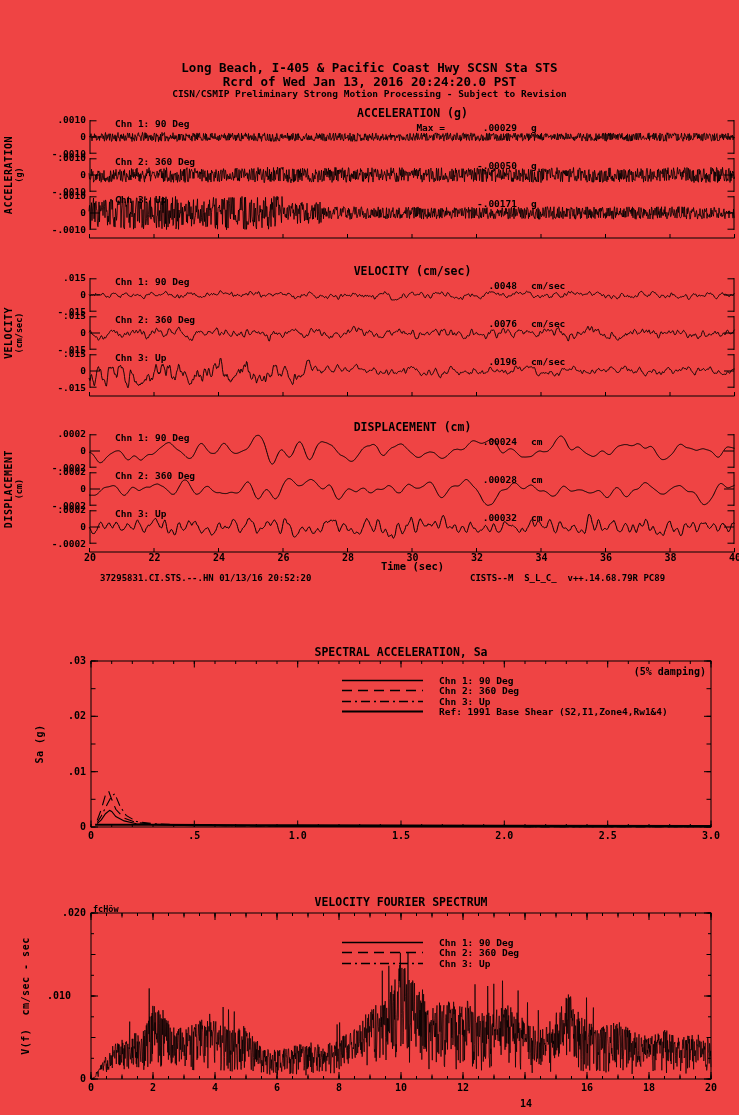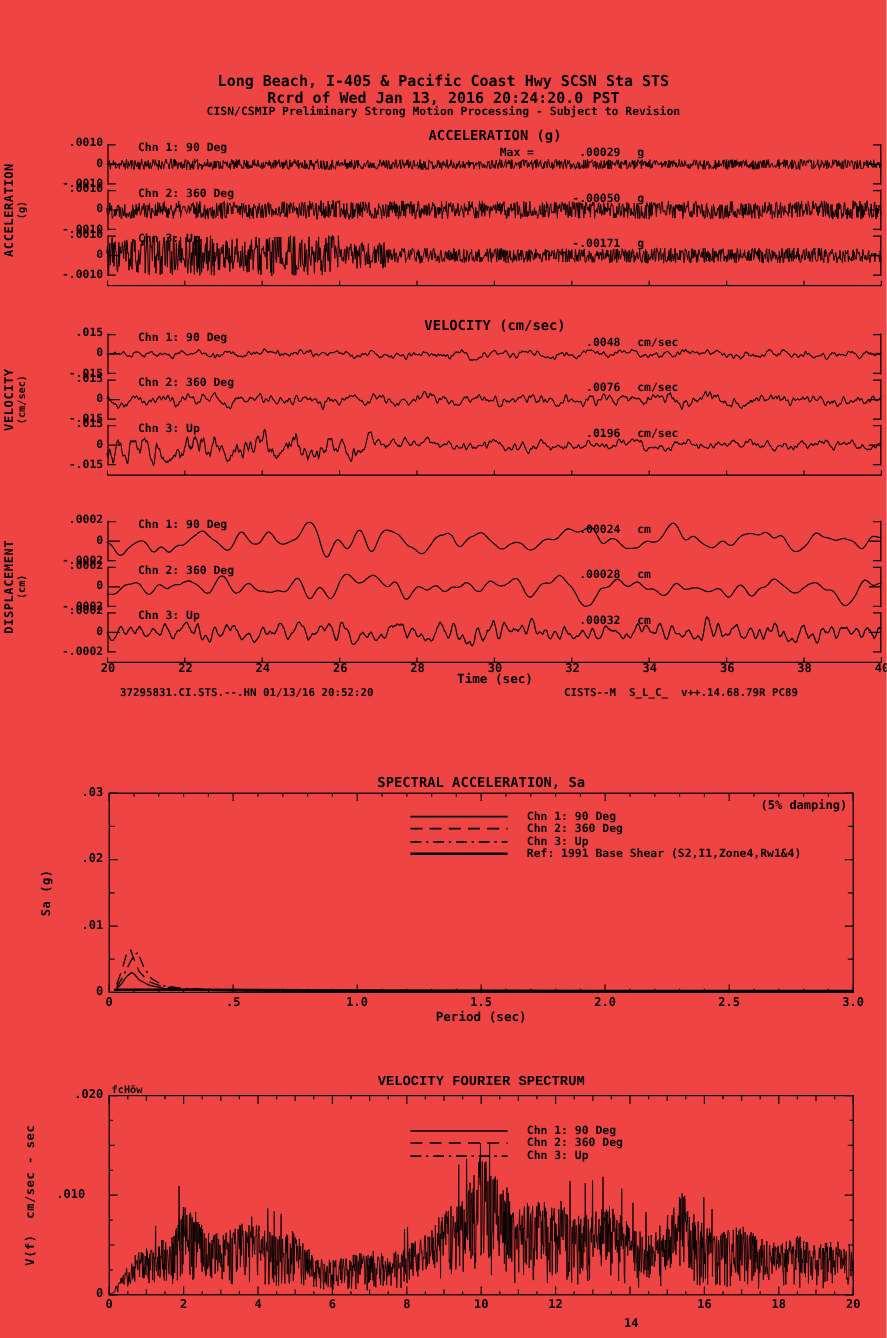--- a/index.html
+++ b/index.html
@@ -146,20 +146,21 @@
           <div class="pv">.0196</div>
           <div class="pu">cm/sec</div>
         </div>
       </div>
       <svg class="gaxis" width="646" height="6" viewBox="0 0 646 6" style="top: 127px;">
         <path d="M0.5,5 H645.5 M0.5,5 V1 M65.0,5 V1 M129.5,5 V1 M194.0,5 V1 M258.5,5 V1 M323.0,5 V1 M387.5,5 V1 M452.0,5 V1 M516.5,5 V1 M581.0,5 V1 M645.5,5 V1" stroke="#000" stroke-width="1" fill="none"></path>
       </svg>
     </section>
 
   <section class="ts-group" id="g-disp" style="top:420px;height:180px;">
+    <div class="sec-title">DISPLACEMENT (cm)</div>
     <div class="rot" style="left:-49px;top:56px;width:130px;height:26px;">
       <span class="l1">DISPLACEMENT</span>
       <span class="l2">(cm)</span>
     </div>
     <div class="ts-xlabel">Time (sec)</div>
     <div class="ts-footer" style="left:100px;">37295831.CI.STS.--.HN 01/13/16 20:52:20</div>
     <div class="ts-footer" style="left:470px;">CISTS--M  S_L_C_  v++.14.68.79R PC89</div>
   <div class="trace-row" style="top: 14px;">
         <div class="yt" style="top: -5px;">.0002</div>
         <div class="yt" style="top: 12px;">0</div>
@@ -249,36 +250,35 @@
           <div class="lbl">Chn 3: Up</div>
         </div>
         <div class="lrow">
           <svg class="lsample" width="85" height="7" viewBox="0 0 85 7">
             <line x1="2" y1="3.5" x2="83" y2="3.5" stroke="#000" stroke-width="2.2" stroke-dasharray=""></line>
           </svg>
           <div class="lbl">Ref: 1991 Base Shear (S2,I1,Zone4,Rw1&amp;4)</div>
         </div>
       </div>
     <div class="rot rot1" style="left:-10px;top:93px;width:100px;height:12px;">Sa (g)</div>
-    <div class="ts-xlabel" style="width:622px;top:197px;">Period (sec)</div>
   <div class="yt" style="left: 30px; width: 56px; top: 11px; font-size: 10px;">.03</div>
       <div class="yt" style="left: 30px; width: 56px; top: 66.3333px; font-size: 10px;">.02</div>
       <div class="yt" style="left: 30px; width: 56px; top: 121.667px; font-size: 10px;">.01</div>
       <div class="yt" style="left: 30px; width: 56px; top: 177px; font-size: 10px;">0</div>
       <div class="xtick" style="left: 71px; top: 185px;">0</div>
       <div class="xtick" style="left: 174.333px; top: 185px;">.5</div>
       <div class="xtick" style="left: 277.667px; top: 185px;">1.0</div>
       <div class="xtick" style="left: 381px; top: 185px;">1.5</div>
       <div class="xtick" style="left: 484.333px; top: 185px;">2.0</div>
       <div class="xtick" style="left: 587.667px; top: 185px;">2.5</div>
       <div class="xtick" style="left: 691px; top: 185px;">3.0</div>
     </section>
 
   <section class="xy" id="g-fourier" style="top:895px;height:220px;">
-    <div class="sec-title" style="width:622px;font-family:Liberation Mono, monospace;">VELOCITY FOURIER SPECTRUM</div>
+    <div class="sec-title" style="width:622px;">VELOCITY FOURIER SPECTRUM</div>
     <div class="fcann">fcHöw</div>
     <svg class="plotbox" id="fourier-svg" style="top:17px;" width="622" height="168" viewBox="0 0 622 168">
         <rect x="1" y="1" width="620" height="166" fill="none" stroke="#000" stroke-width="1"></rect>
         <path d=" M1.0,1 V4 M1.0,167 V164 M16.5,1 V4 M16.5,167 V164 M32.0,1 V4 M32.0,167 V164 M47.5,1 V4 M47.5,167 V164 M63.0,1 V4 M63.0,167 V164 M78.5,1 V4 M78.5,167 V164 M94.0,1 V4 M94.0,167 V164 M109.5,1 V4 M109.5,167 V164 M125.0,1 V4 M125.0,167 V164 M140.5,1 V4 M140.5,167 V164 M156.0,1 V4 M156.0,167 V164 M171.5,1 V4 M171.5,167 V164 M187.0,1 V4 M187.0,167 V164 M202.5,1 V4 M202.5,167 V164 M218.0,1 V4 M218.0,167 V164 M233.5,1 V4 M233.5,167 V164 M249.0,1 V4 M249.0,167 V164 M264.5,1 V4 M264.5,167 V164 M280.0,1 V4 M280.0,167 V164 M295.5,1 V4 M295.5,167 V164 M311.0,1 V4 M311.0,167 V164 M326.5,1 V4 M326.5,167 V164 M342.0,1 V4 M342.0,167 V164 M357.5,1 V4 M357.5,167 V164 M373.0,1 V4 M373.0,167 V164 M388.5,1 V4 M388.5,167 V164 M404.0,1 V4 M404.0,167 V164 M419.5,1 V4 M419.5,167 V164 M435.0,1 V4 M435.0,167 V164 M450.5,1 V4 M450.5,167 V164 M466.0,1 V4 M466.0,167 V164 M481.5,1 V4 M481.5,167 V164 M497.0,1 V4 M497.0,167 V164 M512.5,1 V4 M512.5,167 V164 M528.0,1 V4 M528.0,167 V164 M543.5,1 V4 M543.5,167 V164 M559.0,1 V4 M559.0,167 V164 M574.5,1 V4 M574.5,167 V164 M590.0,1 V4 M590.0,167 V164 M605.5,1 V4 M605.5,167 V164 M621.0,1 V4 M621.0,167 V164 M1.0,1 V5.5 M1.0,167 V162.5 M32.0,1 V5.5 M32.0,167 V162.5 M63.0,1 V5.5 M63.0,167 V162.5 M94.0,1 V5.5 M94.0,167 V162.5 M125.0,1 V5.5 M125.0,167 V162.5 M156.0,1 V5.5 M156.0,167 V162.5 M187.0,1 V5.5 M187.0,167 V162.5 M218.0,1 V5.5 M218.0,167 V162.5 M249.0,1 V5.5 M249.0,167 V162.5 M280.0,1 V5.5 M280.0,167 V162.5 M311.0,1 V5.5 M311.0,167 V162.5 M342.0,1 V5.5 M342.0,167 V162.5 M373.0,1 V5.5 M373.0,167 V162.5 M404.0,1 V5.5 M404.0,167 V162.5 M435.0,1 V5.5 M435.0,167 V162.5 M466.0,1 V5.5 M466.0,167 V162.5 M497.0,1 V5.5 M497.0,167 V162.5 M528.0,1 V5.5 M528.0,167 V162.5 M559.0,1 V5.5 M559.0,167 V162.5 M590.0,1 V5.5 M590.0,167 V162.5 M621.0,1 V5.5 M621.0,167 V162.5 M1.0,1 V8 M1.0,167 V160 M63.0,1 V8 M63.0,167 V160 M125.0,1 V8 M125.0,167 V160 M187.0,1 V8 M187.0,167 V160 M249.0,1 V8 M249.0,167 V160 M311.0,1 V8 M311.0,167 V160 M373.0,1 V8 M373.0,167 V160 M435.0,1 V8 M435.0,167 V160 M497.0,1 V8 M497.0,167 V160 M559.0,1 V8 M559.0,167 V160 M621.0,1 V8 M621.0,167 V160 M1,167.0 H4 M621,167.0 H618 M1,146.3 H4 M621,146.3 H618 M1,125.5 H4 M621,125.5 H618 M1,104.8 H4 M621,104.8 H618 M1,84.0 H4 M621,84.0 H618 M1,63.3 H4 M621,63.3 H618 M1,42.5 H4 M621,42.5 H618 M1,21.7 H4 M621,21.7 H618 M1,1.0 H4 M621,1.0 H618 M1,167.0 H5.5 M621,167.0 H616.5 M1,125.5 H5.5 M621,125.5 H616.5 M1,84.0 H5.5 M621,84.0 H616.5 M1,42.5 H5.5 M621,42.5 H616.5 M1,1.0 H5.5 M621,1.0 H616.5 M1,167.0 H8 M621,167.0 H614 M1,84.0 H8 M621,84.0 H614 M1,1.0 H8 M621,1.0 H614" stroke="#000" stroke-width="1" fill="none"></path>
         <path d="M1,167 L5.6,164.7 L6.0,163.6 L6.4,160.1 L6.7,161.3 L7.1,161.5 L7.5,159.5 L7.8,162.1 L8.2,164.7 L8.5,159.1 L8.9,157.5 L9.3,157.4 L9.6,157.5 L10.0,156.4 L10.4,157.5 L10.7,153.4 L11.1,157.2 L11.4,152.8 L11.8,157.2 L12.2,153.7 L12.5,151.5 L12.9,150.5 L13.3,158.5 L13.6,154.0 L14.0,153.9 L14.3,148.7 L14.7,150.7 L15.1,149.9 L15.4,145.0 L15.8,146.5 L16.1,156.2 L16.5,160.0 L16.9,151.7 L17.2,157.8 L17.6,148.4 L18.0,156.1 L18.3,155.0 L18.7,157.6 L19.0,155.3 L19.4,147.5 L19.8,141.1 L20.1,149.5 L20.5,154.0 L20.9,143.2 L21.2,151.7 L21.6,152.8 L21.9,143.7 L22.3,156.0 L22.7,134.1 L23.0,144.6 L23.4,141.4 L23.7,139.8 L24.1,138.3 L24.5,139.4 L24.8,146.4 L25.2,134.5 L25.6,131.8 L25.9,136.0 L26.3,152.0 L26.6,138.2 L27.0,140.9 L27.4,137.4 L27.7,131.4 L28.1,140.0 L28.5,132.2 L28.8,152.3 L29.2,132.5 L29.5,153.2 L29.9,143.2 L30.3,152.7 L30.6,142.7 L31.0,134.6 L31.3,146.7 L31.7,150.5 L32.1,127.9 L32.4,142.1 L32.8,130.9 L33.2,144.4 L33.5,153.4 L33.9,136.4 L34.2,157.2 L34.6,133.1 L35.0,146.6 L35.3,146.2 L35.7,130.3 L36.1,131.8 L36.4,129.4 L36.8,132.7 L37.1,154.6 L37.5,134.8 L37.9,131.9 L38.2,138.1 L38.6,156.5 L39.0,135.4 L39.3,136.8 L39.7,109.6 L40.0,142.7 L40.4,147.3 L40.8,141.7 L41.1,140.5 L41.5,135.4 L41.8,151.3 L42.2,126.9 L42.6,145.9 L42.9,126.8 L43.3,152.6 L43.7,149.7 L44.0,134.4 L44.4,136.5 L44.7,121.3 L45.1,135.6 L45.5,145.7 L45.8,121.3 L46.2,151.8 L46.6,140.0 L46.9,155.1 L47.3,129.5 L47.6,146.3 L48.0,123.4 L48.4,129.4 L48.7,155.2 L49.1,132.9 L49.4,129.6 L49.8,133.2 L50.2,138.6 L50.5,144.8 L50.9,149.8 L51.3,128.2 L51.6,126.9 L52.0,131.2 L52.3,139.2 L52.7,151.0 L53.1,134.8 L53.4,119.1 L53.8,157.8 L54.2,124.0 L54.5,153.5 L54.9,118.0 L55.2,120.5 L55.6,148.9 L56.0,126.1 L56.3,113.4 L56.7,134.1 L57.0,111.4 L57.4,122.0 L57.8,154.9 L58.1,118.8 L58.5,108.8 L58.9,122.1 L59.2,76.4 L59.6,129.9 L59.9,104.7 L60.3,151.6 L60.7,131.8 L61.0,124.1 L61.4,103.9 L61.8,149.4 L62.1,101.0 L62.5,141.8 L62.8,93.9 L63.2,118.8 L63.6,118.5 L63.9,111.9 L64.3,94.2 L64.7,133.3 L65.0,110.5 L65.4,122.1 L65.7,100.5 L66.1,121.4 L66.5,127.2 L66.8,121.4 L67.2,130.7 L67.5,123.5 L67.9,99.8 L68.3,150.3 L68.6,98.4 L69.0,100.4 L69.4,111.2 L69.7,143.7 L70.1,102.5 L70.4,133.6 L70.8,154.5 L71.2,106.3 L71.5,153.4 L71.9,127.7 L72.3,107.1 L72.6,122.8 L73.0,98.1 L73.3,108.7 L73.7,144.0 L74.1,106.4 L74.4,131.5 L74.8,120.2 L75.1,106.4 L75.5,124.4 L75.9,122.6 L76.2,108.2 L76.6,128.7 L77.0,110.8 L77.3,125.4 L77.7,140.4 L78.0,108.8 L78.4,147.7 L78.8,112.4 L79.1,139.2 L79.5,143.2 L79.9,125.2 L80.2,115.7 L80.6,145.1 L80.9,146.4 L81.3,151.3 L81.7,119.8 L82.0,150.3 L82.4,133.0 L82.7,141.3 L83.1,145.6 L83.5,134.2 L83.8,115.6 L84.2,143.6 L84.6,123.6 L84.9,123.6 L85.3,151.5 L85.6,139.7 L86.0,124.6 L86.4,153.2 L86.7,121.4 L87.1,130.6 L87.5,136.8 L87.8,119.3 L88.2,122.9 L88.5,117.1 L88.9,130.2 L89.3,149.5 L89.6,139.3 L90.0,116.3 L90.4,137.7 L90.7,115.8 L91.1,134.1 L91.4,147.3 L91.8,138.6 L92.2,120.6 L92.5,137.8 L92.9,140.0 L93.2,125.3 L93.6,127.3 L94.0,143.5 L94.3,143.9 L94.7,132.7 L95.1,154.0 L95.4,144.7 L95.8,140.2 L96.1,117.4 L96.5,148.0 L96.9,121.0 L97.2,131.1 L97.6,134.2 L98.0,120.1 L98.3,115.3 L98.7,115.5 L99.0,129.0 L99.4,126.8 L99.8,123.1 L100.1,142.8 L100.5,132.1 L100.8,124.3 L101.2,154.8 L101.6,124.9 L101.9,113.2 L102.3,145.0 L102.7,157.9 L103.0,156.5 L103.4,119.6 L103.7,158.1 L104.1,117.9 L104.5,115.3 L104.8,117.2 L105.2,116.0 L105.6,124.6 L105.9,112.1 L106.3,121.7 L106.6,126.2 L107.0,147.9 L107.4,134.4 L107.7,146.2 L108.1,124.3 L108.4,112.4 L108.8,121.2 L109.2,124.4 L109.5,128.6 L109.9,108.8 L110.3,143.6 L110.6,110.0 L111.0,126.9 L111.3,134.1 L111.7,107.8 L112.1,117.2 L112.4,113.6 L112.8,120.8 L113.2,140.2 L113.5,144.4 L113.9,144.9 L114.2,150.4 L114.6,113.9 L115.0,144.0 L115.3,136.2 L115.7,115.0 L116.1,123.8 L116.4,120.7 L116.8,118.3 L117.1,135.2 L117.5,109.1 L117.9,156.2 L118.2,120.1 L118.6,117.3 L118.9,114.3 L119.3,119.5 L119.7,101.9 L120.0,109.1 L120.4,135.7 L120.8,110.3 L121.1,124.3 L121.5,118.0 L121.8,126.2 L122.2,133.4 L122.6,120.0 L122.9,119.3 L123.3,118.0 L123.7,109.1 L124.0,112.1 L124.4,144.5 L124.7,150.6 L125.1,123.0 L125.5,114.0 L125.8,109.4 L126.2,131.1 L126.5,132.0 L126.9,130.2 L127.3,138.5 L127.6,122.6 L128.0,120.5 L128.4,132.6 L128.7,124.1 L129.1,118.3 L129.4,127.6 L129.8,128.7 L130.2,135.3 L130.5,113.7 L130.9,158.3 L131.3,152.5 L131.6,129.1 L132.0,123.3 L132.3,129.3 L132.7,130.8 L133.1,95.0 L133.4,113.9 L133.8,144.7 L134.1,158.4 L134.5,145.4 L134.9,114.6 L135.2,120.6 L135.6,139.7 L136.0,136.3 L136.3,129.9 L136.7,117.4 L137.0,153.6 L137.4,118.1 L137.8,130.2 L138.1,156.6 L138.5,97.5 L138.9,128.4 L139.2,150.7 L139.6,136.9 L139.9,118.7 L140.3,159.1 L140.7,138.6 L141.0,142.6 L141.4,121.8 L141.8,120.7 L142.1,159.4 L142.5,142.3 L142.8,118.2 L143.2,128.6 L143.6,139.6 L143.9,125.5 L144.3,99.5 L144.6,157.4 L145.0,150.0 L145.4,120.7 L145.7,133.3 L146.1,135.3 L146.5,132.2 L146.8,143.6 L147.2,155.0 L147.5,157.5 L147.9,123.4 L148.3,118.7 L148.6,131.7 L149.0,116.7 L149.4,149.7 L149.7,118.2 L150.1,150.1 L150.4,137.1 L150.8,157.0 L151.2,157.6 L151.5,154.4 L151.9,124.4 L152.2,149.0 L152.6,127.8 L153.0,141.8 L153.3,139.3 L153.7,114.1 L154.1,133.2 L154.4,155.7 L154.8,115.9 L155.1,149.5 L155.5,128.1 L155.9,119.3 L156.2,121.5 L156.6,124.3 L157.0,121.1 L157.3,139.2 L157.7,129.8 L158.0,126.3 L158.4,136.1 L158.8,144.8 L159.1,132.0 L159.5,120.5 L159.8,137.5 L160.2,126.6 L160.6,126.6 L160.9,150.3 L161.3,157.7 L161.7,140.2 L162.0,134.8 L162.4,124.2 L162.7,146.9 L163.1,159.0 L163.5,145.5 L163.8,129.7 L164.2,129.6 L164.6,154.3 L164.9,131.4 L165.3,133.8 L165.6,147.3 L166.0,129.8 L166.4,149.9 L166.7,137.3 L167.1,148.3 L167.5,129.0 L167.8,138.0 L168.2,151.9 L168.5,138.2 L168.9,138.8 L169.3,145.6 L169.6,133.8 L170.0,151.5 L170.3,134.5 L170.7,137.6 L171.1,145.8 L171.4,160.4 L171.8,148.2 L172.2,149.8 L172.5,154.0 L172.9,149.2 L173.2,138.8 L173.6,160.1 L174.0,147.6 L174.3,138.0 L174.7,145.2 L175.1,138.4 L175.4,149.5 L175.8,144.9 L176.1,153.2 L176.5,144.0 L176.9,151.6 L177.2,161.7 L177.6,141.8 L177.9,137.4 L178.3,138.1 L178.7,144.8 L179.0,145.2 L179.4,157.9 L179.8,162.5 L180.1,141.3 L180.5,141.8 L180.8,156.5 L181.2,153.9 L181.6,147.6 L181.9,158.4 L182.3,144.1 L182.7,143.0 L183.0,148.5 L183.4,160.6 L183.7,159.5 L184.1,145.4 L184.5,137.9 L184.8,148.9 L185.2,139.7 L185.5,149.6 L185.9,160.7 L186.3,150.6 L186.6,154.8 L187.0,150.0 L187.4,162.6 L187.7,138.3 L188.1,158.3 L188.4,140.7 L188.8,139.3 L189.2,144.0 L189.5,138.5 L189.9,138.1 L190.3,155.6 L190.6,150.8 L191.0,153.8 L191.3,154.9 L191.7,159.6 L192.1,151.5 L192.4,148.8 L192.8,142.2 L193.2,145.4 L193.5,138.6 L193.9,154.3 L194.2,136.7 L194.6,157.4 L195.0,156.8 L195.3,145.8 L195.7,140.7 L196.0,137.1 L196.4,142.3 L196.8,146.5 L197.1,156.6 L197.5,148.7 L197.9,142.3 L198.2,137.0 L198.6,136.7 L198.9,143.2 L199.3,151.2 L199.7,145.4 L200.0,162.0 L200.4,147.1 L200.8,161.0 L201.1,158.6 L201.5,138.1 L201.8,144.9 L202.2,147.2 L202.6,139.5 L202.9,161.7 L203.3,154.2 L203.6,143.0 L204.0,151.6 L204.4,133.8 L204.7,144.5 L205.1,141.1 L205.5,147.0 L205.8,133.7 L206.2,136.9 L206.5,162.2 L206.9,149.2 L207.3,134.4 L207.6,141.0 L208.0,141.0 L208.4,157.5 L208.7,138.9 L209.1,150.3 L209.4,136.7 L209.8,132.4 L210.2,150.1 L210.5,141.3 L210.9,132.7 L211.2,144.9 L211.6,137.0 L212.0,141.3 L212.3,140.7 L212.7,135.0 L213.1,134.4 L213.4,138.4 L213.8,138.4 L214.1,158.3 L214.5,153.5 L214.9,141.2 L215.2,134.8 L215.6,140.0 L216.0,163.3 L216.3,142.2 L216.7,134.0 L217.0,157.1 L217.4,142.8 L217.8,156.4 L218.1,136.5 L218.5,154.7 L218.9,135.0 L219.2,145.0 L219.6,134.5 L219.9,148.8 L220.3,135.9 L220.7,155.0 L221.0,130.6 L221.4,137.1 L221.7,159.9 L222.1,140.7 L222.5,144.0 L222.8,155.7 L223.2,160.8 L223.6,145.2 L223.9,150.7 L224.3,147.6 L224.6,139.1 L225.0,135.3 L225.4,136.0 L225.7,136.2 L226.1,141.1 L226.5,153.6 L226.8,145.5 L227.2,158.7 L227.5,141.3 L227.9,132.5 L228.3,137.3 L228.6,145.2 L229.0,134.9 L229.3,159.5 L229.7,141.9 L230.1,155.2 L230.4,148.6 L230.8,146.5 L231.2,139.0 L231.5,144.3 L231.9,144.1 L232.2,158.9 L232.6,145.7 L233.0,136.7 L233.3,151.8 L233.7,142.1 L234.1,148.5 L234.4,139.5 L234.8,150.4 L235.1,140.2 L235.5,143.9 L235.9,159.3 L236.2,143.9 L236.6,145.0 L236.9,148.7 L237.3,140.9 L237.7,145.1 L238.0,144.6 L238.4,132.2 L238.8,137.4 L239.1,152.4 L239.5,133.2 L239.8,130.9 L240.2,137.8 L240.6,161.2 L240.9,155.1 L241.3,144.2 L241.7,133.5 L242.0,136.5 L242.4,145.2 L242.7,141.5 L243.1,140.9 L243.5,140.4 L243.8,146.7 L244.2,161.2 L244.6,133.5 L244.9,136.8 L245.3,134.5 L245.6,143.8 L246.0,132.2 L246.4,129.8 L246.7,155.8 L247.1,112.4 L247.4,139.2 L247.8,149.4 L248.2,136.8 L248.5,144.3 L248.9,154.9 L249.3,157.2 L249.6,110.5 L250.0,134.4 L250.3,131.3 L250.7,140.8 L251.1,154.2 L251.4,128.5 L251.8,142.4 L252.2,142.4 L252.5,145.8 L252.9,124.2 L253.2,145.5 L253.6,123.8 L254.0,147.0 L254.3,151.2 L254.7,126.6 L255.0,124.2 L255.4,135.5 L255.8,130.8 L256.1,122.5 L256.5,138.4 L256.9,141.3 L257.2,147.3 L257.6,133.6 L257.9,147.6 L258.3,151.6 L258.7,132.3 L259.0,146.2 L259.4,137.6 L259.8,132.5 L260.1,123.4 L260.5,121.1 L260.8,125.8 L261.2,132.6 L261.6,130.1 L261.9,139.0 L262.3,146.7 L262.6,137.5 L263.0,135.4 L263.4,137.0 L263.7,119.8 L264.1,117.8 L264.5,117.5 L264.8,141.9 L265.2,145.7 L265.5,131.8 L265.9,136.6 L266.3,142.9 L266.6,118.7 L267.0,120.9 L267.4,120.5 L267.7,141.1 L268.1,118.7 L268.4,134.8 L268.8,134.7 L269.2,131.5 L269.5,129.8 L269.9,113.2 L270.3,118.3 L270.6,137.9 L271.0,119.3 L271.3,141.6 L271.7,130.2 L272.1,144.7 L272.4,143.5 L272.8,108.9 L273.1,127.6 L273.5,127.5 L273.9,132.1 L274.2,139.9 L274.6,115.5 L275.0,125.3 L275.3,126.0 L275.7,102.5 L276.0,121.9 L276.4,130.3 L276.8,116.5 L277.1,153.2 L277.5,109.8 L277.9,105.9 L278.2,120.6 L278.6,102.3 L278.9,112.8 L279.3,134.3 L279.7,114.3 L280.0,119.9 L280.4,114.4 L280.7,100.3 L281.1,99.9 L281.5,125.2 L281.8,97.6 L282.2,99.1 L282.6,107.8 L282.9,102.1 L283.3,116.1 L283.6,97.1 L284.0,109.8 L284.4,139.7 L284.7,137.4 L285.1,145.8 L285.5,141.3 L285.8,93.2 L286.2,149.4 L286.5,140.8 L286.9,128.0 L287.3,111.0 L287.6,101.5 L288.0,106.7 L288.3,114.6 L288.7,119.6 L289.1,118.3 L289.4,106.4 L289.8,145.8 L290.2,138.5 L290.5,109.7 L290.9,93.6 L291.2,115.0 L291.6,105.2 L292.0,126.4 L292.3,58.7 L292.7,124.0 L293.1,142.8 L293.4,93.3 L293.8,112.5 L294.1,99.6 L294.5,92.8 L294.9,113.2 L295.2,89.1 L295.6,125.4 L296.0,148.0 L296.3,131.5 L296.7,95.9 L297.0,129.5 L297.4,106.2 L297.8,132.5 L298.1,106.6 L298.5,119.4 L298.8,53.8 L299.2,86.5 L299.6,121.1 L299.9,111.2 L300.3,89.0 L300.7,80.1 L301.0,110.9 L301.4,130.3 L301.7,73.6 L302.1,114.3 L302.5,136.9 L302.8,93.4 L303.2,82.0 L303.6,89.4 L303.9,134.2 L304.3,78.5 L304.6,107.5 L305.0,67.5 L305.4,102.8 L305.7,145.2 L306.1,132.2 L306.4,139.9 L306.8,105.6 L307.2,96.7 L307.5,79.6 L307.9,108.4 L308.3,105.7 L308.6,72.3 L309.0,56.6 L309.3,69.0 L309.7,53.0 L310.1,75.4 L310.4,40.8 L310.8,134.1 L311.2,129.4 L311.5,101.5 L311.9,55.9 L312.2,73.9 L312.6,106.2 L313.0,132.0 L313.3,120.5 L313.7,98.5 L314.0,57.0 L314.4,89.3 L314.8,56.1 L315.1,59.0 L315.5,84.8 L315.9,117.4 L316.2,111.1 L316.6,72.4 L316.9,128.2 L317.3,136.3 L317.7,80.1 L318.0,40.8 L318.4,135.1 L318.8,106.0 L319.1,68.0 L319.5,150.5 L319.8,118.0 L320.2,113.9 L320.6,110.9 L320.9,71.1 L321.3,129.0 L321.7,80.2 L322.0,70.0 L322.4,98.9 L322.7,68.5 L323.1,71.9 L323.5,107.7 L323.8,108.5 L324.2,89.5 L324.5,71.1 L324.9,121.8 L325.3,101.2 L325.6,125.1 L326.0,134.6 L326.4,119.7 L326.7,83.3 L327.1,84.9 L327.4,116.9 L327.8,98.1 L328.2,83.0 L328.5,115.9 L328.9,123.8 L329.3,79.9 L329.6,123.3 L330.0,98.0 L330.3,140.9 L330.7,88.6 L331.1,124.5 L331.4,90.8 L331.8,147.6 L332.1,100.3 L332.5,77.6 L332.9,133.8 L333.2,113.8 L333.6,82.1 L334.0,137.0 L334.3,121.9 L334.7,89.3 L335.0,135.0 L335.4,99.8 L335.8,136.7 L336.1,100.6 L336.5,139.5 L336.9,103.2 L337.2,99.0 L337.6,102.6 L337.9,98.4 L338.3,112.1 L338.7,139.9 L339.0,157.1 L339.4,111.6 L339.7,120.3 L340.1,109.8 L340.5,112.6 L340.8,129.1 L341.2,108.0 L341.6,114.5 L341.9,122.5 L342.3,148.2 L342.6,106.6 L343.0,96.1 L343.4,113.1 L343.7,108.8 L344.1,118.9 L344.5,125.0 L344.8,106.5 L345.2,101.0 L345.5,125.0 L345.9,111.1 L346.3,150.1 L346.6,99.2 L347.0,93.4 L347.4,117.0 L347.7,140.3 L348.1,122.0 L348.4,124.9 L348.8,141.8 L349.2,108.3 L349.5,90.7 L349.9,119.7 L350.2,102.6 L350.6,93.4 L351.0,144.6 L351.3,121.6 L351.7,110.0 L352.1,99.4 L352.4,138.1 L352.8,127.9 L353.1,106.5 L353.5,97.8 L353.9,93.2 L354.2,153.2 L354.6,154.8 L355.0,128.0 L355.3,142.5 L355.7,105.5 L356.0,102.5 L356.4,104.0 L356.8,130.4 L357.1,93.3 L357.5,137.5 L357.8,107.6 L358.2,94.6 L358.6,89.7 L358.9,111.2 L359.3,90.7 L359.7,95.7 L360.0,101.0 L360.4,97.8 L360.7,102.8 L361.1,137.1 L361.5,106.0 L361.8,125.8 L362.2,96.8 L362.6,123.5 L362.9,133.0 L363.3,127.3 L363.6,89.8 L364.0,102.2 L364.4,94.6 L364.7,118.8 L365.1,134.5 L365.4,97.5 L365.8,138.4 L366.2,157.2 L366.5,110.3 L366.9,134.2 L367.3,138.1 L367.6,123.9 L368.0,123.4 L368.3,148.2 L368.7,103.0 L369.1,122.1 L369.4,111.5 L369.8,94.4 L370.2,150.9 L370.5,102.5 L370.9,101.1 L371.2,104.9 L371.6,96.5 L372.0,94.8 L372.3,122.9 L372.7,107.2 L373.1,149.4 L373.4,108.3 L373.8,124.4 L374.1,118.3 L374.5,148.2 L374.9,117.8 L375.2,129.5 L375.6,95.7 L375.9,101.1 L376.3,123.5 L376.7,133.4 L377.0,109.2 L377.4,88.9 L377.8,89.8 L378.1,118.8 L378.5,96.3 L378.8,103.9 L379.2,121.3 L379.6,115.8 L379.9,95.7 L380.3,94.2 L380.7,102.9 L381.0,115.2 L381.4,130.2 L381.7,99.7 L382.1,113.6 L382.5,154.4 L382.8,100.3 L383.2,106.1 L383.5,151.6 L383.9,139.7 L384.3,147.9 L384.6,132.4 L385.0,72.3 L385.4,108.2 L385.7,110.7 L386.1,145.2 L386.4,156.8 L386.8,110.7 L387.2,124.3 L387.5,106.5 L387.9,104.7 L388.3,144.2 L388.6,130.2 L389.0,103.9 L389.3,122.9 L389.7,124.8 L390.1,109.0 L390.4,110.5 L390.8,123.9 L391.1,137.9 L391.5,158.3 L391.9,110.0 L392.2,101.2 L392.6,130.7 L393.0,108.7 L393.3,149.6 L393.7,131.6 L394.0,103.9 L394.4,144.6 L394.8,125.2 L395.1,115.5 L395.5,146.6 L395.9,142.6 L396.2,109.7 L396.6,131.7 L396.9,102.8 L397.3,122.8 L397.7,74.0 L398.0,99.4 L398.4,127.0 L398.8,100.9 L399.1,145.1 L399.5,147.2 L399.8,155.5 L400.2,104.0 L400.6,141.9 L400.9,136.7 L401.3,154.2 L401.6,114.3 L402.0,112.8 L402.4,111.5 L402.7,123.3 L403.1,102.5 L403.5,115.0 L403.8,71.8 L404.2,135.3 L404.5,117.7 L404.9,119.0 L405.3,116.9 L405.6,127.8 L406.0,112.3 L406.4,104.6 L406.7,97.7 L407.1,122.9 L407.4,117.4 L407.8,126.7 L408.2,129.0 L408.5,122.0 L408.9,111.0 L409.2,103.8 L409.6,129.3 L410.0,116.1 L410.3,133.8 L410.7,109.5 L411.1,142.9 L411.4,96.1 L411.8,105.5 L412.1,124.4 L412.5,68.7 L412.9,116.5 L413.2,124.3 L413.6,102.5 L414.0,105.4 L414.3,97.8 L414.7,117.9 L415.0,137.8 L415.4,96.0 L415.8,135.0 L416.1,131.7 L416.5,97.5 L416.8,131.3 L417.2,108.3 L417.6,115.3 L417.9,93.5 L418.3,131.8 L418.7,103.4 L419.0,150.7 L419.4,118.1 L419.7,114.8 L420.1,140.9 L420.5,99.6 L420.8,95.4 L421.2,104.1 L421.6,114.6 L421.9,100.2 L422.3,104.0 L422.6,121.9 L423.0,129.3 L423.4,111.6 L423.7,126.5 L424.1,104.7 L424.4,131.8 L424.8,124.2 L425.2,121.4 L425.5,155.3 L425.9,107.1 L426.3,135.1 L426.6,139.8 L427.0,100.7 L427.3,105.7 L427.7,126.4 L428.1,78.5 L428.4,120.9 L428.8,110.7 L429.2,129.0 L429.5,125.9 L429.9,116.2 L430.2,150.6 L430.6,157.3 L431.0,121.3 L431.3,118.1 L431.7,125.9 L432.1,105.8 L432.4,127.1 L432.8,108.7 L433.1,134.2 L433.5,110.3 L433.9,122.3 L434.2,111.3 L434.6,116.4 L434.9,130.1 L435.3,126.2 L435.7,128.3 L436.0,122.0 L436.4,129.9 L436.8,126.3 L437.1,126.5 L437.5,90.4 L437.8,126.8 L438.2,140.0 L438.6,113.8 L438.9,147.0 L439.3,138.3 L439.7,123.2 L440.0,114.1 L440.4,140.3 L440.7,141.3 L441.1,153.0 L441.5,126.0 L441.8,144.3 L442.2,160.9 L442.5,128.6 L442.9,146.9 L443.3,114.3 L443.6,118.5 L444.0,135.4 L444.4,148.4 L444.7,141.4 L445.1,118.7 L445.4,126.7 L445.8,133.7 L446.2,144.4 L446.5,149.8 L446.9,140.5 L447.3,129.5 L447.6,146.5 L448.0,124.3 L448.3,98.2 L448.7,119.0 L449.1,152.1 L449.4,135.7 L449.8,130.6 L450.1,146.5 L450.5,117.9 L450.9,153.0 L451.2,134.2 L451.6,125.9 L452.0,149.5 L452.3,137.2 L452.7,117.2 L453.0,128.7 L453.4,142.9 L453.8,127.2 L454.1,127.1 L454.5,132.4 L454.9,131.0 L455.2,143.5 L455.6,133.0 L455.9,139.0 L456.3,115.6 L456.7,115.0 L457.0,128.9 L457.4,130.0 L457.8,122.0 L458.1,132.6 L458.5,131.8 L458.8,129.0 L459.2,120.8 L459.6,150.8 L459.9,109.3 L460.3,131.9 L460.6,159.7 L461.0,125.9 L461.4,121.9 L461.7,130.7 L462.1,120.3 L462.5,135.5 L462.8,117.3 L463.2,132.0 L463.5,128.9 L463.9,143.5 L464.3,121.4 L464.6,146.1 L465.0,130.6 L465.4,112.6 L465.7,142.6 L466.1,105.7 L466.4,100.7 L466.8,138.3 L467.2,126.6 L467.5,112.5 L467.9,135.8 L468.2,121.4 L468.6,144.5 L469.0,118.6 L469.3,141.4 L469.7,105.5 L470.1,100.5 L470.4,104.8 L470.8,132.3 L471.1,121.1 L471.5,94.4 L471.9,109.2 L472.2,124.2 L472.6,130.2 L473.0,108.0 L473.3,133.6 L473.7,118.2 L474.0,111.2 L474.4,122.2 L474.8,110.3 L475.1,101.0 L475.5,101.6 L475.8,114.4 L476.2,85.9 L476.6,143.1 L476.9,86.7 L477.3,121.6 L477.7,107.9 L478.0,108.2 L478.4,82.5 L478.7,126.8 L479.1,90.0 L479.5,85.5 L479.8,139.6 L480.2,113.7 L480.6,84.5 L480.9,88.0 L481.3,106.0 L481.6,98.3 L482.0,114.3 L482.4,106.3 L482.7,108.5 L483.1,97.2 L483.5,126.5 L483.8,122.1 L484.2,144.5 L484.5,102.2 L484.9,144.3 L485.3,142.0 L485.6,113.6 L486.0,123.7 L486.3,139.8 L486.7,145.8 L487.1,107.4 L487.4,113.8 L487.8,129.5 L488.2,99.9 L488.5,155.2 L488.9,106.5 L489.2,133.6 L489.6,109.3 L490.0,137.4 L490.3,121.9 L490.7,142.1 L491.1,158.6 L491.4,147.5 L491.8,105.9 L492.1,120.8 L492.5,123.0 L492.9,144.4 L493.2,159.1 L493.6,119.8 L493.9,114.2 L494.3,152.3 L494.7,107.3 L495.0,128.2 L495.4,119.2 L495.8,140.7 L496.1,156.6 L496.5,85.6 L496.8,119.7 L497.2,141.1 L497.6,132.1 L497.9,153.6 L498.3,125.4 L498.7,122.2 L499.0,120.4 L499.4,111.8 L499.7,158.4 L500.1,124.8 L500.5,117.8 L500.8,133.5 L501.2,111.9 L501.5,123.3 L501.9,115.3 L502.3,132.2 L502.6,132.1 L503.0,116.3 L503.4,95.5 L503.7,151.7 L504.1,124.2 L504.4,120.1 L504.8,121.3 L505.2,118.3 L505.5,119.9 L505.9,128.1 L506.3,154.9 L506.6,158.9 L507.0,120.1 L507.3,118.3 L507.7,157.7 L508.1,140.2 L508.4,142.8 L508.8,121.4 L509.2,126.4 L509.5,143.3 L509.9,158.9 L510.2,126.3 L510.6,117.7 L511.0,124.5 L511.3,137.9 L511.7,115.9 L512.0,119.3 L512.4,136.4 L512.8,115.1 L513.1,118.5 L513.5,114.6 L513.9,159.1 L514.2,116.7 L514.6,139.1 L514.9,141.3 L515.3,128.3 L515.7,120.0 L516.0,160.4 L516.4,116.1 L516.8,113.2 L517.1,114.1 L517.5,115.1 L517.8,126.5 L518.2,133.3 L518.6,159.4 L518.9,149.0 L519.3,140.9 L519.6,151.2 L520.0,125.0 L520.4,131.0 L520.7,127.2 L521.1,113.0 L521.5,141.6 L521.8,136.0 L522.2,143.9 L522.5,143.3 L522.9,148.4 L523.3,130.8 L523.6,111.0 L524.0,126.1 L524.4,148.3 L524.7,117.2 L525.1,150.2 L525.4,149.6 L525.8,113.6 L526.2,130.9 L526.5,155.2 L526.9,112.0 L527.2,137.6 L527.6,116.4 L528.0,121.6 L528.3,142.5 L528.7,131.6 L529.1,118.1 L529.4,110.4 L529.8,123.4 L530.1,124.8 L530.5,155.8 L530.9,114.7 L531.2,122.3 L531.6,136.3 L532.0,147.1 L532.3,145.5 L532.7,117.1 L533.0,158.2 L533.4,144.3 L533.8,137.6 L534.1,125.8 L534.5,118.4 L534.9,117.6 L535.2,137.7 L535.6,119.5 L535.9,114.8 L536.3,130.9 L536.7,155.3 L537.0,118.0 L537.4,125.2 L537.7,115.8 L538.1,151.5 L538.5,138.8 L538.8,118.6 L539.2,148.3 L539.6,118.1 L539.9,139.8 L540.3,127.9 L540.6,121.1 L541.0,145.4 L541.4,131.0 L541.7,131.4 L542.1,161.9 L542.5,151.7 L542.8,129.2 L543.2,148.6 L543.5,139.9 L543.9,126.7 L544.3,125.9 L544.6,142.7 L545.0,120.5 L545.3,136.0 L545.7,130.4 L546.1,154.6 L546.4,142.8 L546.8,125.4 L547.2,138.8 L547.5,150.3 L547.9,144.1 L548.2,147.8 L548.6,138.6 L549.0,122.2 L549.3,149.6 L549.7,144.1 L550.1,152.2 L550.4,151.9 L550.8,154.6 L551.1,126.2 L551.5,125.6 L551.9,134.6 L552.2,132.1 L552.6,139.9 L552.9,135.4 L553.3,149.5 L553.7,148.8 L554.0,128.1 L554.4,141.8 L554.8,123.5 L555.1,135.8 L555.5,143.0 L555.8,126.7 L556.2,130.4 L556.6,127.9 L556.9,146.4 L557.3,137.9 L557.7,141.5 L558.0,127.0 L558.4,136.4 L558.7,126.2 L559.1,144.8 L559.5,132.2 L559.8,140.2 L560.2,133.6 L560.6,142.6 L560.9,125.9 L561.3,131.2 L561.6,132.0 L562.0,124.2 L562.4,147.9 L562.7,148.7 L563.1,159.0 L563.4,132.2 L563.8,144.0 L564.2,136.6 L564.5,128.8 L564.9,158.3 L565.3,122.5 L565.6,145.7 L566.0,148.1 L566.3,129.8 L566.7,135.2 L567.1,141.5 L567.4,127.9 L567.8,130.7 L568.2,121.7 L568.5,128.4 L568.9,123.0 L569.2,132.6 L569.6,129.5 L570.0,141.4 L570.3,127.2 L570.7,133.3 L571.0,126.6 L571.4,126.4 L571.8,158.3 L572.1,144.3 L572.5,142.9 L572.9,129.7 L573.2,146.2 L573.6,119.5 L573.9,136.1 L574.3,120.8 L574.7,118.0 L575.0,121.1 L575.4,140.1 L575.8,120.2 L576.1,143.7 L576.5,161.0 L576.8,118.6 L577.2,148.3 L577.6,128.4 L577.9,138.2 L578.3,149.1 L578.6,137.5 L579.0,140.3 L579.4,131.4 L579.7,122.5 L580.1,144.9 L580.5,149.1 L580.8,129.6 L581.2,152.0 L581.5,132.7 L581.9,123.0 L582.3,140.6 L582.6,123.1 L583.0,123.6 L583.4,131.9 L583.7,157.5 L584.1,131.3 L584.4,131.8 L584.8,130.0 L585.2,136.9 L585.5,143.6 L585.9,151.0 L586.3,135.3 L586.6,141.7 L587.0,154.5 L587.3,145.9 L587.7,130.6 L588.1,136.5 L588.4,125.8 L588.8,133.6 L589.1,129.7 L589.5,145.8 L589.9,140.1 L590.2,138.3 L590.6,158.9 L591.0,149.8 L591.3,138.1 L591.7,147.5 L592.0,151.0 L592.4,133.4 L592.8,127.6 L593.1,136.6 L593.5,133.0 L593.9,125.1 L594.2,145.9 L594.6,144.8 L594.9,145.3 L595.3,132.0 L595.7,128.3 L596.0,161.5 L596.4,128.0 L596.7,138.1 L597.1,131.9 L597.5,156.3 L597.8,123.8 L598.2,131.5 L598.6,129.9 L598.9,124.0 L599.3,155.5 L599.6,127.1 L600.0,148.1 L600.4,141.6 L600.7,137.4 L601.1,138.2 L601.5,127.3 L601.8,137.7 L602.2,123.1 L602.5,149.3 L602.9,127.3 L603.3,142.4 L603.6,157.3 L604.0,132.9 L604.3,129.5 L604.7,144.0 L605.1,139.8 L605.4,138.5 L605.8,149.9 L606.2,150.3 L606.5,131.1 L606.9,127.5 L607.2,133.4 L607.6,132.7 L608.0,148.4 L608.3,122.8 L608.7,127.9 L609.1,135.3 L609.4,132.3 L609.8,128.8 L610.1,133.3 L610.5,145.4 L610.9,131.2 L611.2,129.8 L611.6,145.1 L612.0,141.4 L612.3,136.5 L612.7,140.9 L613.0,142.3 L613.4,128.8 L613.8,149.0 L614.1,146.0 L614.5,134.5 L614.8,137.5 L615.2,130.8 L615.6,153.0 L615.9,154.7 L616.3,152.6 L616.7,158.4 L617.0,156.2 L617.4,152.4 L617.7,125.1 L618.1,130.1 L618.5,140.2 L618.8,141.6 L619.2,151.5 L619.6,131.3 L619.9,134.9 L620.3,144.3 L620.6,138.9 L621.0,155.1" fill="none" stroke="#000" stroke-width="0.7"></path>
       </svg>
     <div class="legend" id="fourier-legend" style="left:340px;top:42px;">
         <div class="lrow">
           <svg class="lsample" width="85" height="7" viewBox="0 0 85 7">
             <line x1="2" y1="3.5" x2="83" y2="3.5" stroke="#000" stroke-width="1.4" stroke-dasharray=""></line>

